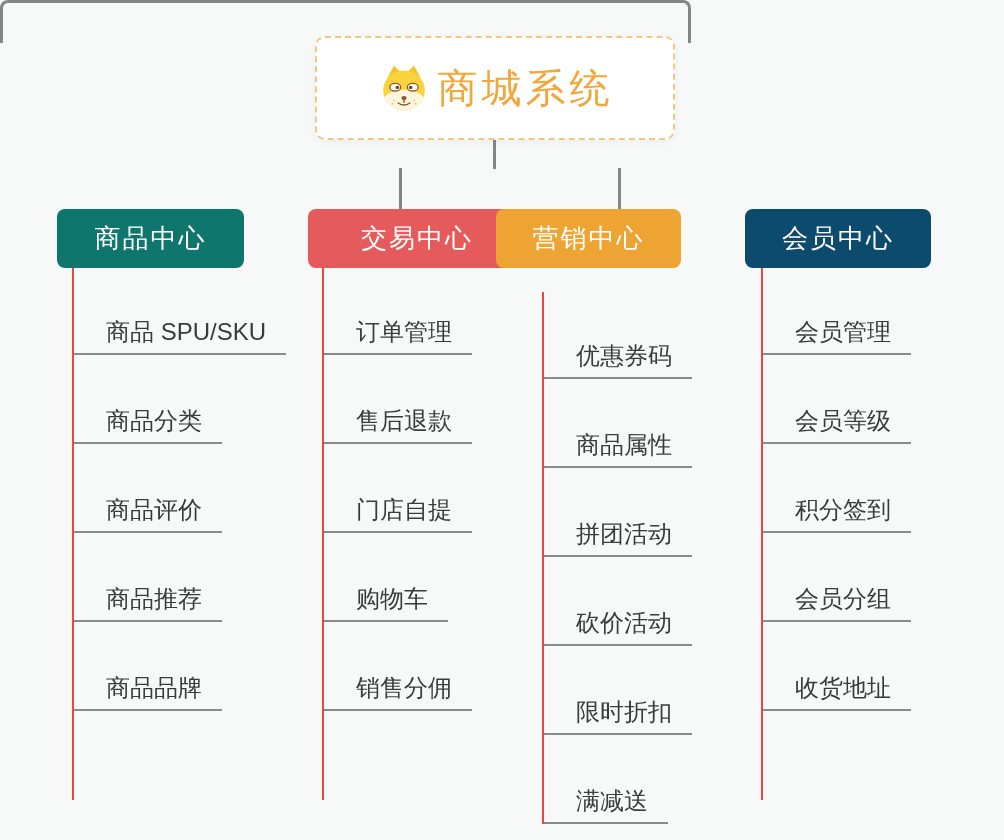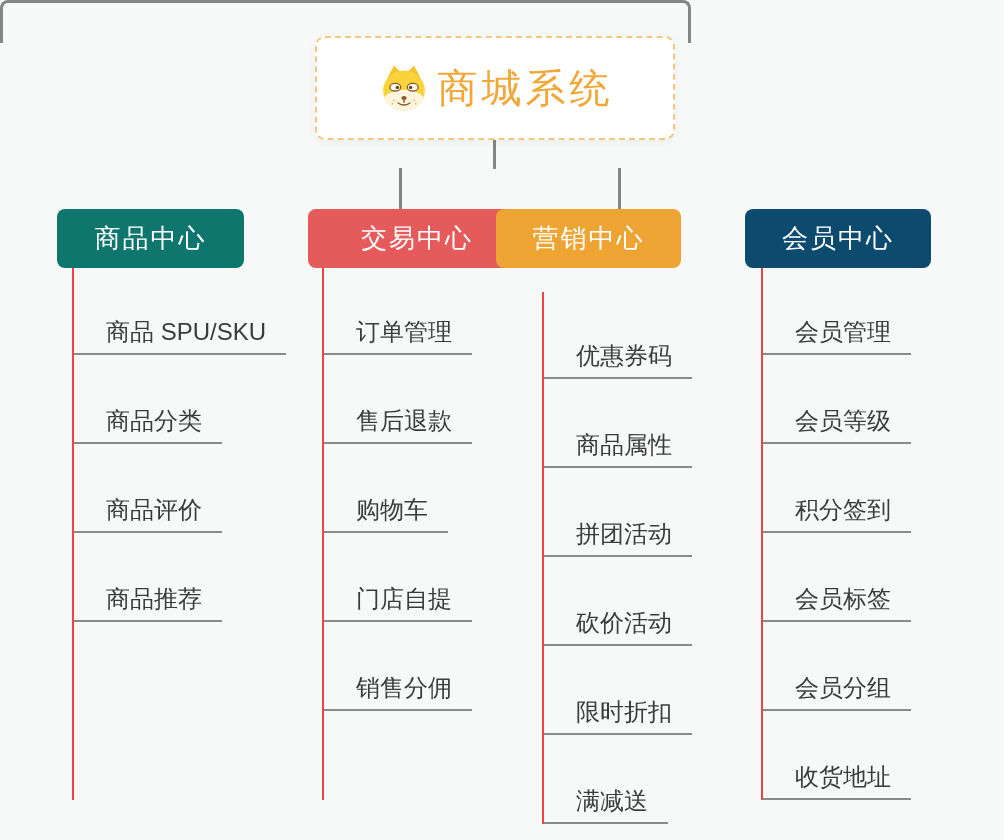--- a/index.html
+++ b/index.html
@@ -135,41 +135,41 @@
   </div>
   <div class="branch-box b4" style="background: #0c4a6e; align-items: center;">
     <span>会员中心</span>
   </div>
 
   <div class="leaf-col c1">
     <div class="leaf">商品 SPU/SKU</div>
     <div class="leaf">商品分类</div>
     <div class="leaf">商品评价</div>
     <div class="leaf">商品推荐</div>
+    <div class="leaf">商品品牌</div>
   </div>
 
   <div class="leaf-col c2">
     <div class="leaf">订单管理</div>
     <div class="leaf">售后退款</div>
+    <div class="leaf">门店自提</div>
     <div class="leaf">购物车</div>
-    <div class="leaf">门店自提</div>
     <div class="leaf">销售分佣</div>
   </div>
 
   <div class="leaf-col c3">
     <div class="leaf">优惠券码</div>
     <div class="leaf">商品属性</div>
     <div class="leaf">拼团活动</div>
     <div class="leaf">砍价活动</div>
     <div class="leaf">限时折扣</div>
     <div class="leaf">满减送</div>
   </div>
 
   <div class="leaf-col c4">
     <div class="leaf">会员管理</div>
     <div class="leaf">会员等级</div>
     <div class="leaf">积分签到</div>
-    <div class="leaf">会员标签</div>
     <div class="leaf">会员分组</div>
     <div class="leaf">收货地址</div>
   </div>
 
 </div>
 
 </body></html>

